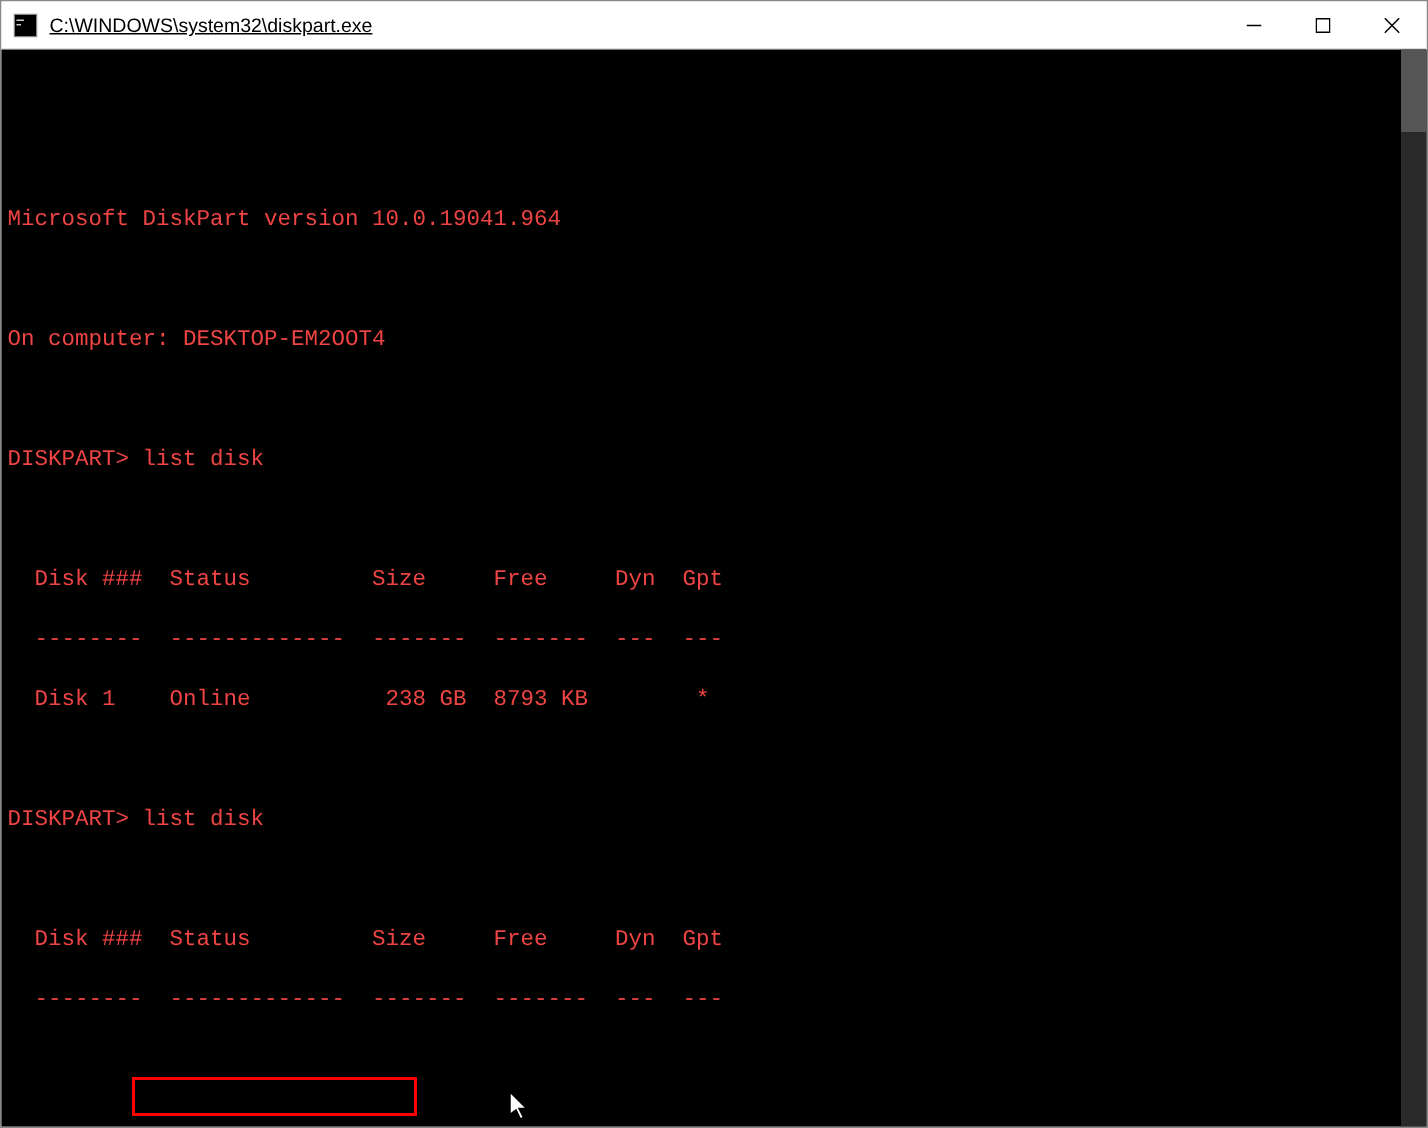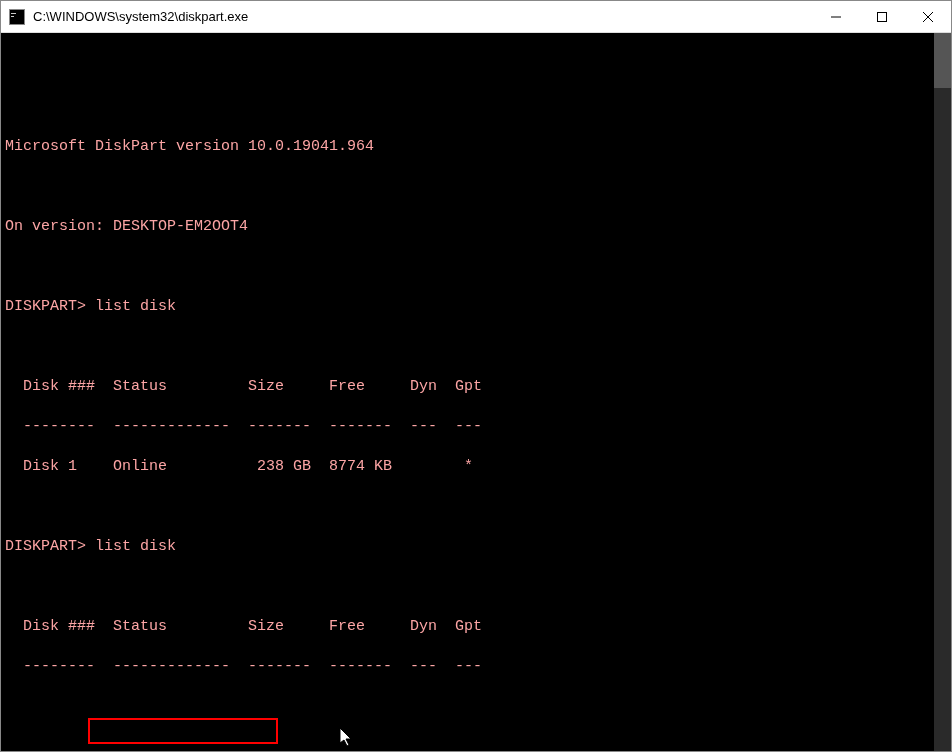--- a/index.html
+++ b/index.html
@@ -15,20 +15,21 @@
       overflow: hidden;
       position: relative;
     }
     .window {
       width: 952px;
       height: 752px;
       border: 1px solid #888;
       background: #fff;
       display: flex;
       flex-direction: column;
+      text-decoration: underline;
     }
     .titlebar {
       height: 32px;
       background: #fff;
       display: flex;
       align-items: center;
       padding-left: 8px;
       border-bottom: 1px solid #ddd;
     }
     .titlebar-icon {
@@ -64,21 +65,21 @@
       color: #000;
       cursor: default;
     }
     .win-btn svg {
       width: 10px;
       height: 10px;
     }
     .terminal {
       flex: 1;
       background: #000;
-      color: #fca5a5;
+      color: #ef4444;
       font-size: 15px;
       line-height: 20px;
       padding: 4px 2px 4px 2px;
       white-space: pre;
       overflow: hidden;
       position: relative;
       font-family: 'Consolas', 'Courier New', monospace;
     }
     .terminal-inner {
       padding-left: 2px;
@@ -142,27 +143,27 @@
         </svg>
       </div>
     </div>
   </div>
 
   <div class="terminal">
     <div class="terminal-inner">
 <div class="blank"></div>
 <div>Microsoft DiskPart version 10.0.19041.964</div>
 <div class="blank"></div>
-<div>On version: DESKTOP-EM2OOT4</div>
+<div>On computer: DESKTOP-EM2OOT4</div>
 <div class="blank"></div>
 <div>DISKPART&gt; list disk</div>
 <div class="blank"></div>
 <div>  Disk ###  Status         Size     Free     Dyn  Gpt</div>
 <div>  --------  -------------  -------  -------  ---  ---</div>
-<div>  Disk 1    Online          238 GB  8774 KB        *</div>
+<div>  Disk 1    Online          238 GB  8793 KB        *</div>
 <div class="blank"></div>
 <div>DISKPART&gt; list disk</div>
 <div class="blank"></div>
 <div>  Disk ###  Status         Size     Free     Dyn  Gpt</div>
 <div>  --------  -------------  -------  -------  ---  ---</div>
 
 
 
 
 

